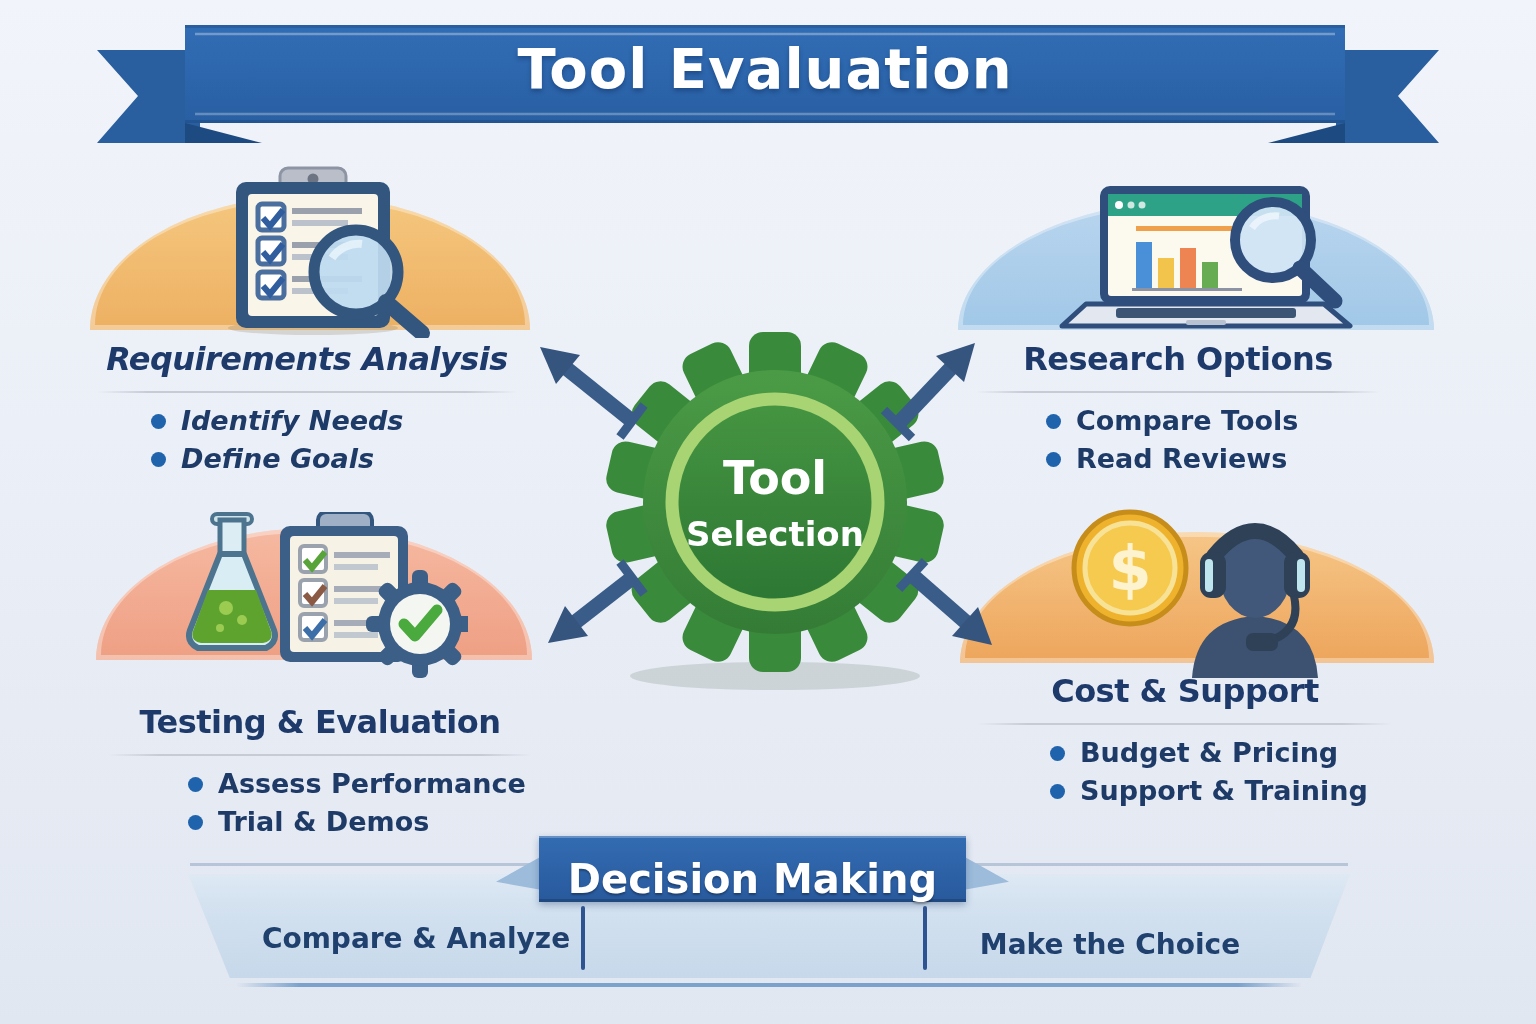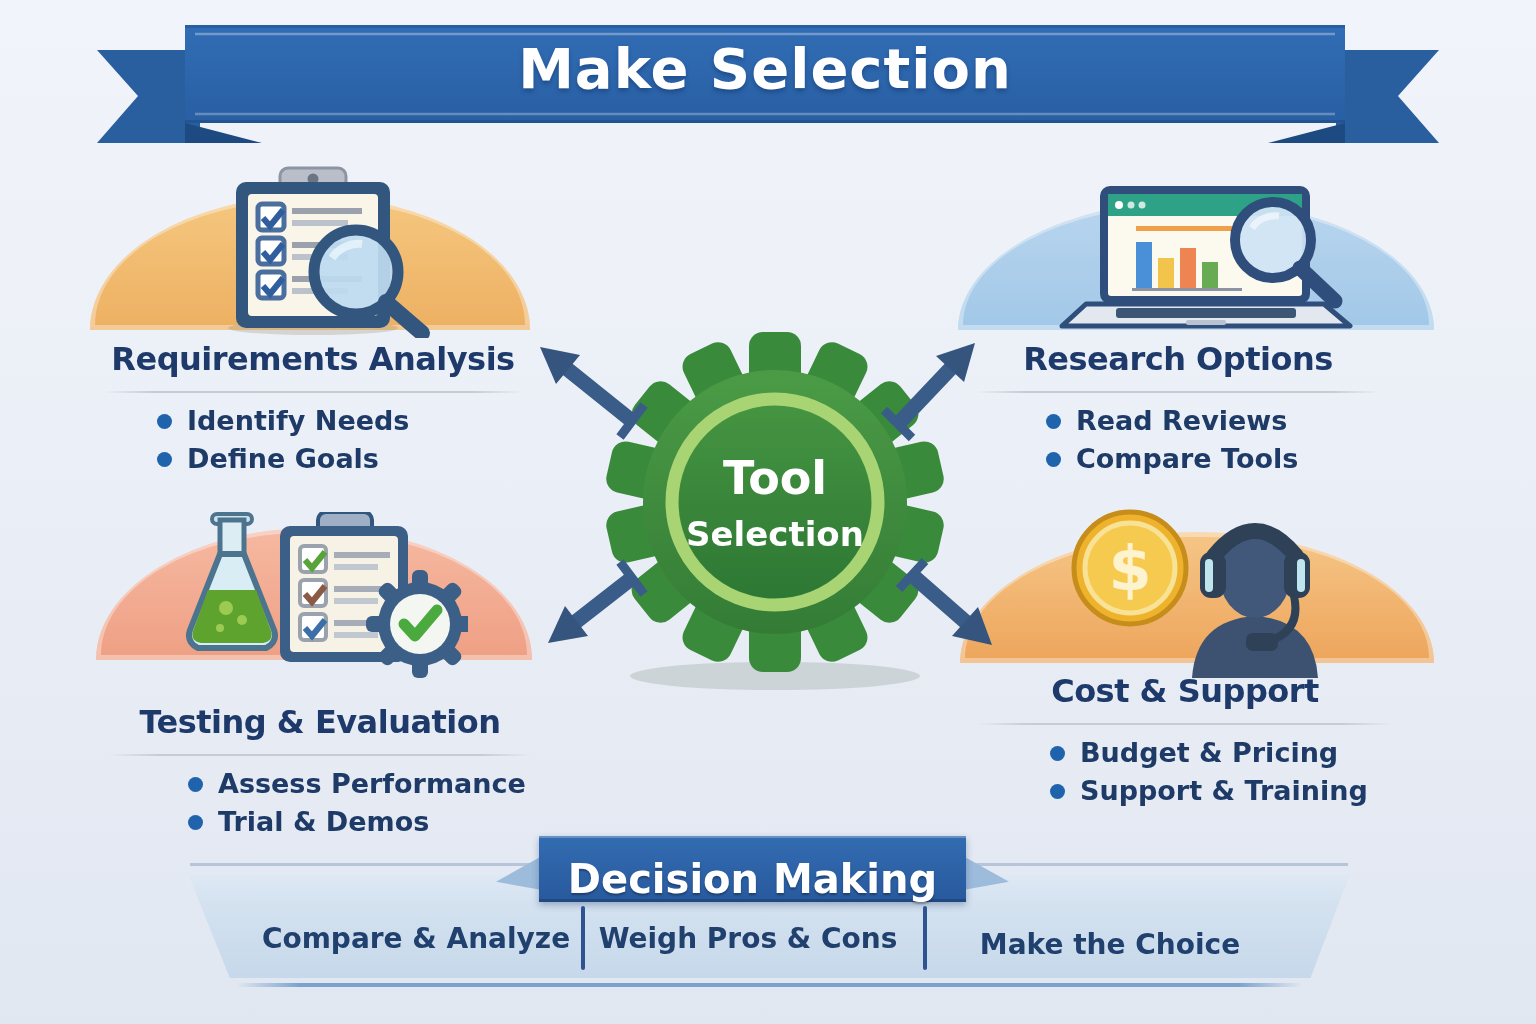--- a/index.html
+++ b/index.html
@@ -29,21 +29,21 @@
 
   
   .quad{position:absolute;text-align:center;color:#1e3a6b;}
   .quad h2{font-size:32px;font-weight:bold;margin:0;white-space:nowrap;letter-spacing:-.5px;}
   .divider{height:2px;margin:13px 8px 9px;
     background:linear-gradient(90deg,rgba(200,203,214,0),#c8cbd6 12%,#c8cbd6 88%,rgba(200,203,214,0));}
   .bullets{display:block;width:-moz-fit-content;width:fit-content;text-align:left;}
   .bullet{display:flex;align-items:center;gap:15px;font-size:27px;font-weight:bold;
           color:#1e3a66;line-height:38px;white-space:nowrap;}
   .dot{width:15px;height:15px;border-radius:50%;background:#1f63ad;flex:none;}
-  #quad-tl{left:95px; top:340px;width:436px;}
+  #quad-tl{left:89px; top:340px;width:436px;font-style:italic;}
   #quad-tr{left:968px;top:340px;width:420px;}
   #quad-bl{left:100px;top:703px;width:440px;}
   #quad-br{left:970px;top:672px;width:430px;}
   #quad-tl .bullets{margin-left:62px;}
   #quad-tr .bullets{margin-left:78px;}
   #quad-bl .bullets{margin-left:88px;}
   #quad-br .bullets{margin-left:80px;}
 
   
   #footer-topline{left:190px;top:863px;width:1158px;height:3px;background:#b7c5d8;}
@@ -93,21 +93,21 @@
         <stop offset="0" stop-color="#316db5"></stop>
           <stop offset="1" stop-color="#295fa3"></stop>
       </linearGradient>
     </defs>
     <rect x="185" y="25" width="1160" height="98" fill="url(#bandGrad)"></rect>
     <line x1="195" y1="34" x2="1335" y2="34" stroke="rgba(255,255,255,.32)" stroke-width="2.5"></line>
     <line x1="195" y1="114" x2="1335" y2="114" stroke="rgba(255,255,255,.28)" stroke-width="2.5"></line>
     <rect x="185" y="25" width="1160" height="3" fill="rgba(10,40,80,.20)"></rect>
     <rect x="185" y="120" width="1160" height="3" fill="rgba(10,40,80,.20)"></rect>
   </svg>
-  <div id="banner-title" class="abs">Make Selection</div>
+  <div id="banner-title" class="abs">Tool Evaluation</div>
 
   <div id="dome-tl" class="dome"></div>
   <div id="dome-tr" class="dome"></div>
   <div id="dome-bl" class="dome"></div>
   <div id="dome-br" class="dome"></div>
 
   <svg id="icon-tl" class="icon-svg" width="215" height="172" viewBox="0 0 215 172">
     <ellipse cx="95" cy="162" rx="85" ry="7" fill="rgba(120,100,60,.20)"></ellipse>
     <rect x="62" y="2" width="66" height="26" rx="8" fill="#b9bec9" stroke="#8d94a3" stroke-width="3"></rect>
     <circle cx="95" cy="13" r="5.5" fill="#6d7585"></circle>
@@ -273,25 +273,25 @@
         </div>
     </div>
   </div>
 
   <div id="quad-tr" class="quad">
     <h2>Research Options</h2>
     <div class="divider"></div>
     <div class="bullets">
       <div class="bullet">
         <span class="dot"></span>
+        <span>Compare Tools</span>
+        </div>
+      <div class="bullet">
+        <span class="dot"></span>
         <span>Read Reviews</span>
-        </div>
-      <div class="bullet">
-        <span class="dot"></span>
-        <span>Compare Tools</span>
         </div>
     </div>
   </div>
 
   <div id="quad-bl" class="quad">
     <h2>Testing &amp; Evaluation</h2>
     <div class="divider"></div>
     <div class="bullets">
       <div class="bullet">
         <span class="dot"></span>
@@ -321,18 +321,17 @@
 
   <div id="footer-topline" class="abs"></div>
   <div id="footer-band" class="abs"></div>
   <div id="wing-left" class="wing"></div>
   <div id="wing-right" class="wing"></div>
   <div id="decision-badge" class="abs">
     <span>Decision Making</span>
   </div>
   <div id="step-1" class="step">Compare &amp; Analyze</div>
   <div id="sep-1" class="step-sep"></div>
-  <div id="step-2" class="step">Weigh Pros &amp; Cons</div>
   <div id="sep-2" class="step-sep"></div>
   <div id="step-3" class="step">Make the Choice</div>
   <div id="footer-underline" class="abs"></div>
 
 </div>
 
 </body></html>

